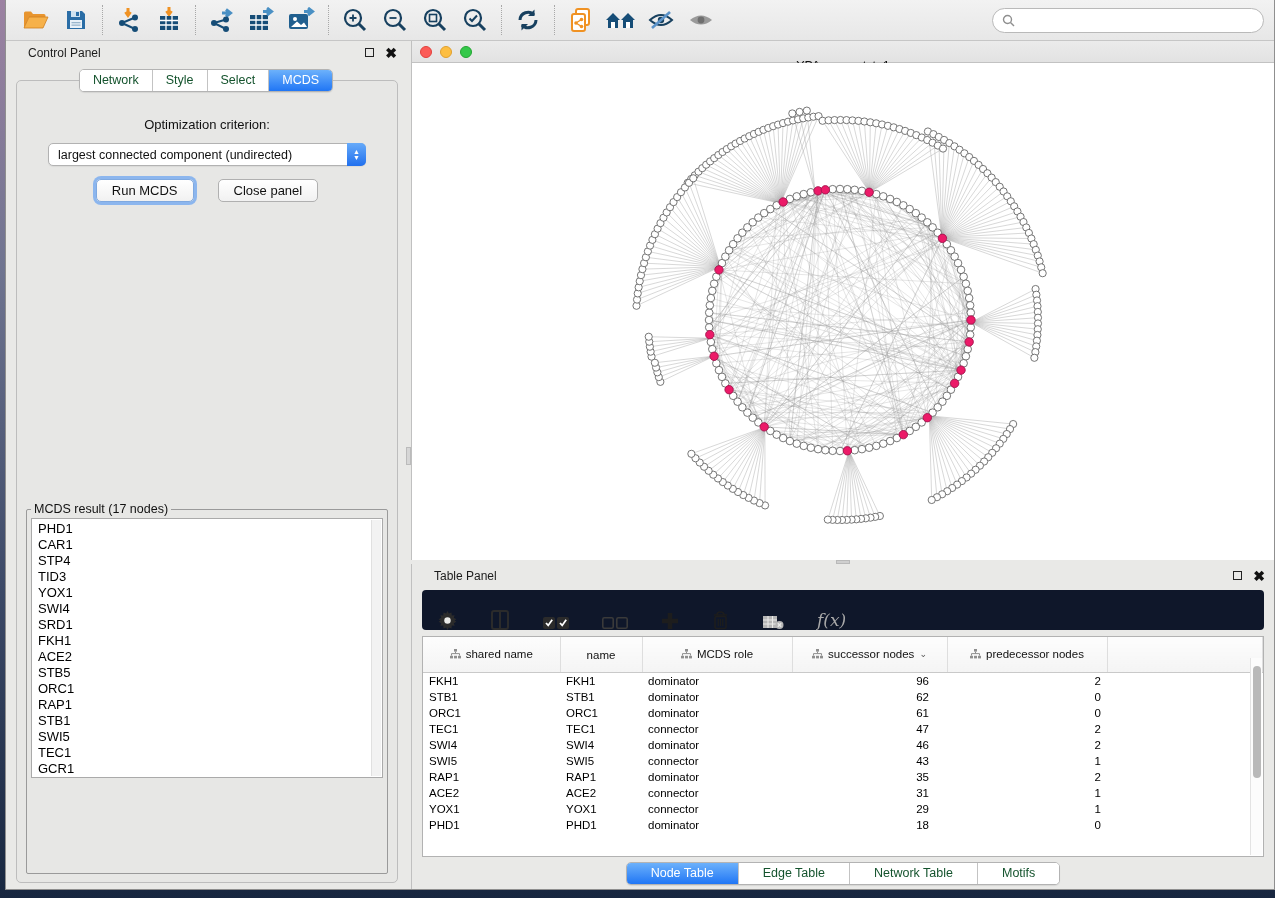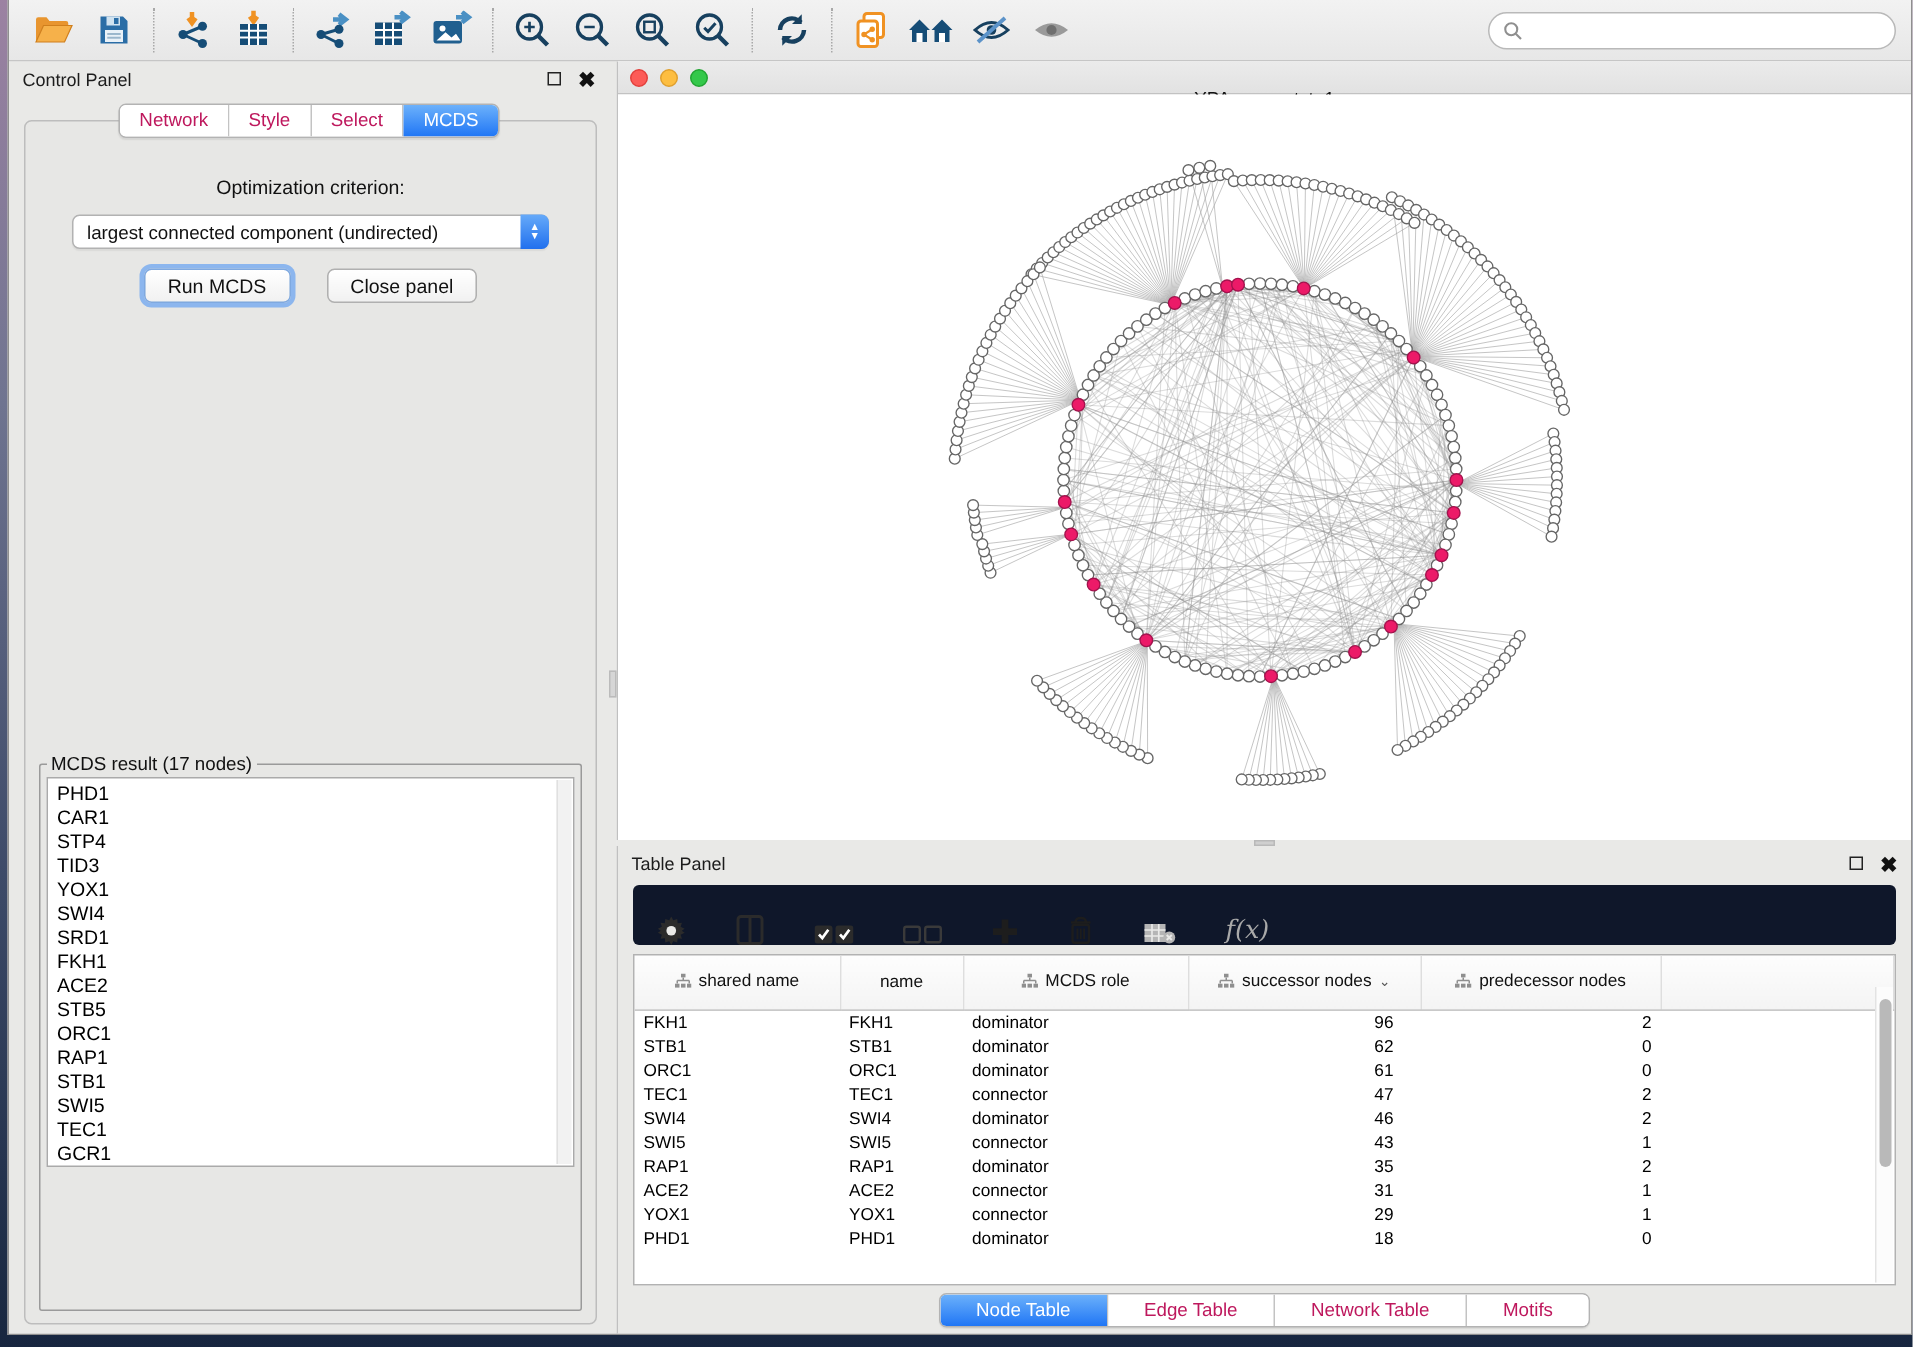--- a/index.html
+++ b/index.html
@@ -25,28 +25,28 @@
   .search-wrap { margin-left:auto; }
   .search-box {
     width:272px; height:25px; border:1px solid #b9b9b9; border-radius:13px;
     background:#fff; display:flex; align-items:center; padding:0 9px; gap:5px;
   }
   .search-box input { border:none; outline:none; flex:1; font-size:12px; background:transparent; font-family:"Liberation Sans",sans-serif; }
   
   .main { flex:1; display:flex; min-height:0; }
   
   .cpanel { width:400px; background:#e9e9e7; display:flex; flex-direction:column; flex-shrink:0; }
-  .panel-head { height:21px; display:flex; align-items:center; padding:2px 9px 0 9px; font-size:12px; color:#1c1c1c; }
+  .panel-head { height:21px; display:flex; align-items:center; padding:2px 9px 0 22px; font-size:12px; color:#1c1c1c; }
   .panel-head .sp { flex:1; }
   .float-box { width:9px; height:9px; border:1.5px solid #222; display:inline-block; margin-right:11px; cursor:default; }
   .close-x { font-size:14px; font-weight:bold; color:#111; line-height:10px; cursor:default; }
   .cp-tabs-row { display:flex; justify-content:center; margin-top:7px; position:relative; z-index:2; }
   .seg { display:inline-flex; border:1px solid #b3b3b3; border-radius:5px; background:#fff; overflow:hidden; box-shadow:0 1px 1px rgba(0,0,0,.08); }
   .seg .seg-btn {
-    padding:3px 13px; font-size:12.5px; color:#be185d; background:#fff;
+    padding:3px 13px; font-size:12.5px; color:#14532d; background:#fff;
     border-right:1px solid #c3c3c3; cursor:default; line-height:15px;
   }
   .seg .seg-btn:last-child { border-right:none; }
   .seg .seg-btn.sel { background:linear-gradient(#6cb1fb,#2076f5); color:#fff; }
   .cp-pane {
     flex:1; margin:-12px 8px 6px 10px; padding-top:12px;
     border:1px solid #bdbdbd; border-radius:5px; background:#e7e7e5;
     display:flex; flex-direction:column; min-height:0;
   }
   .crit-label { text-align:center; font-size:13px; margin-top:24px; color:#111; }

